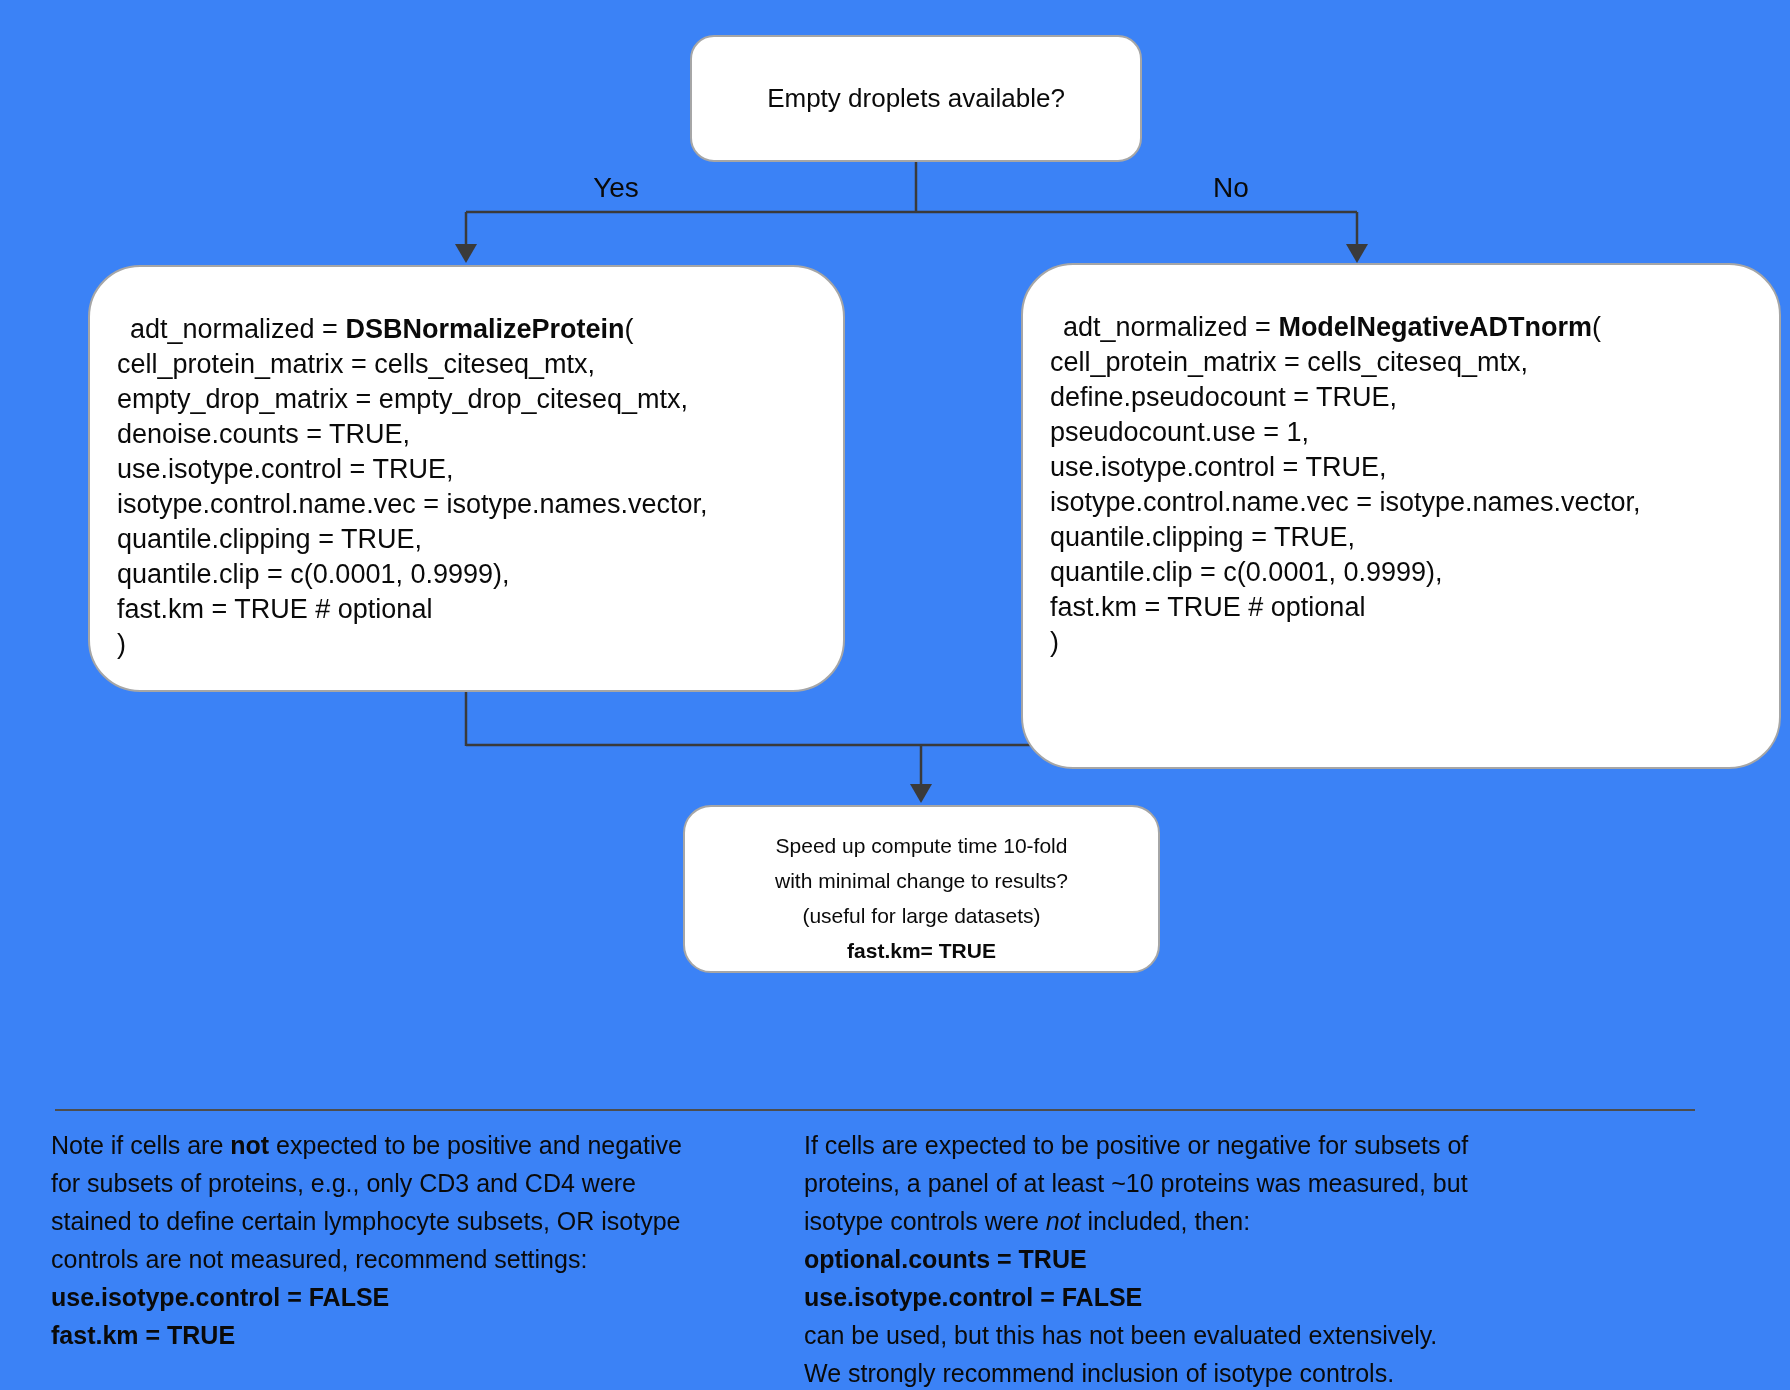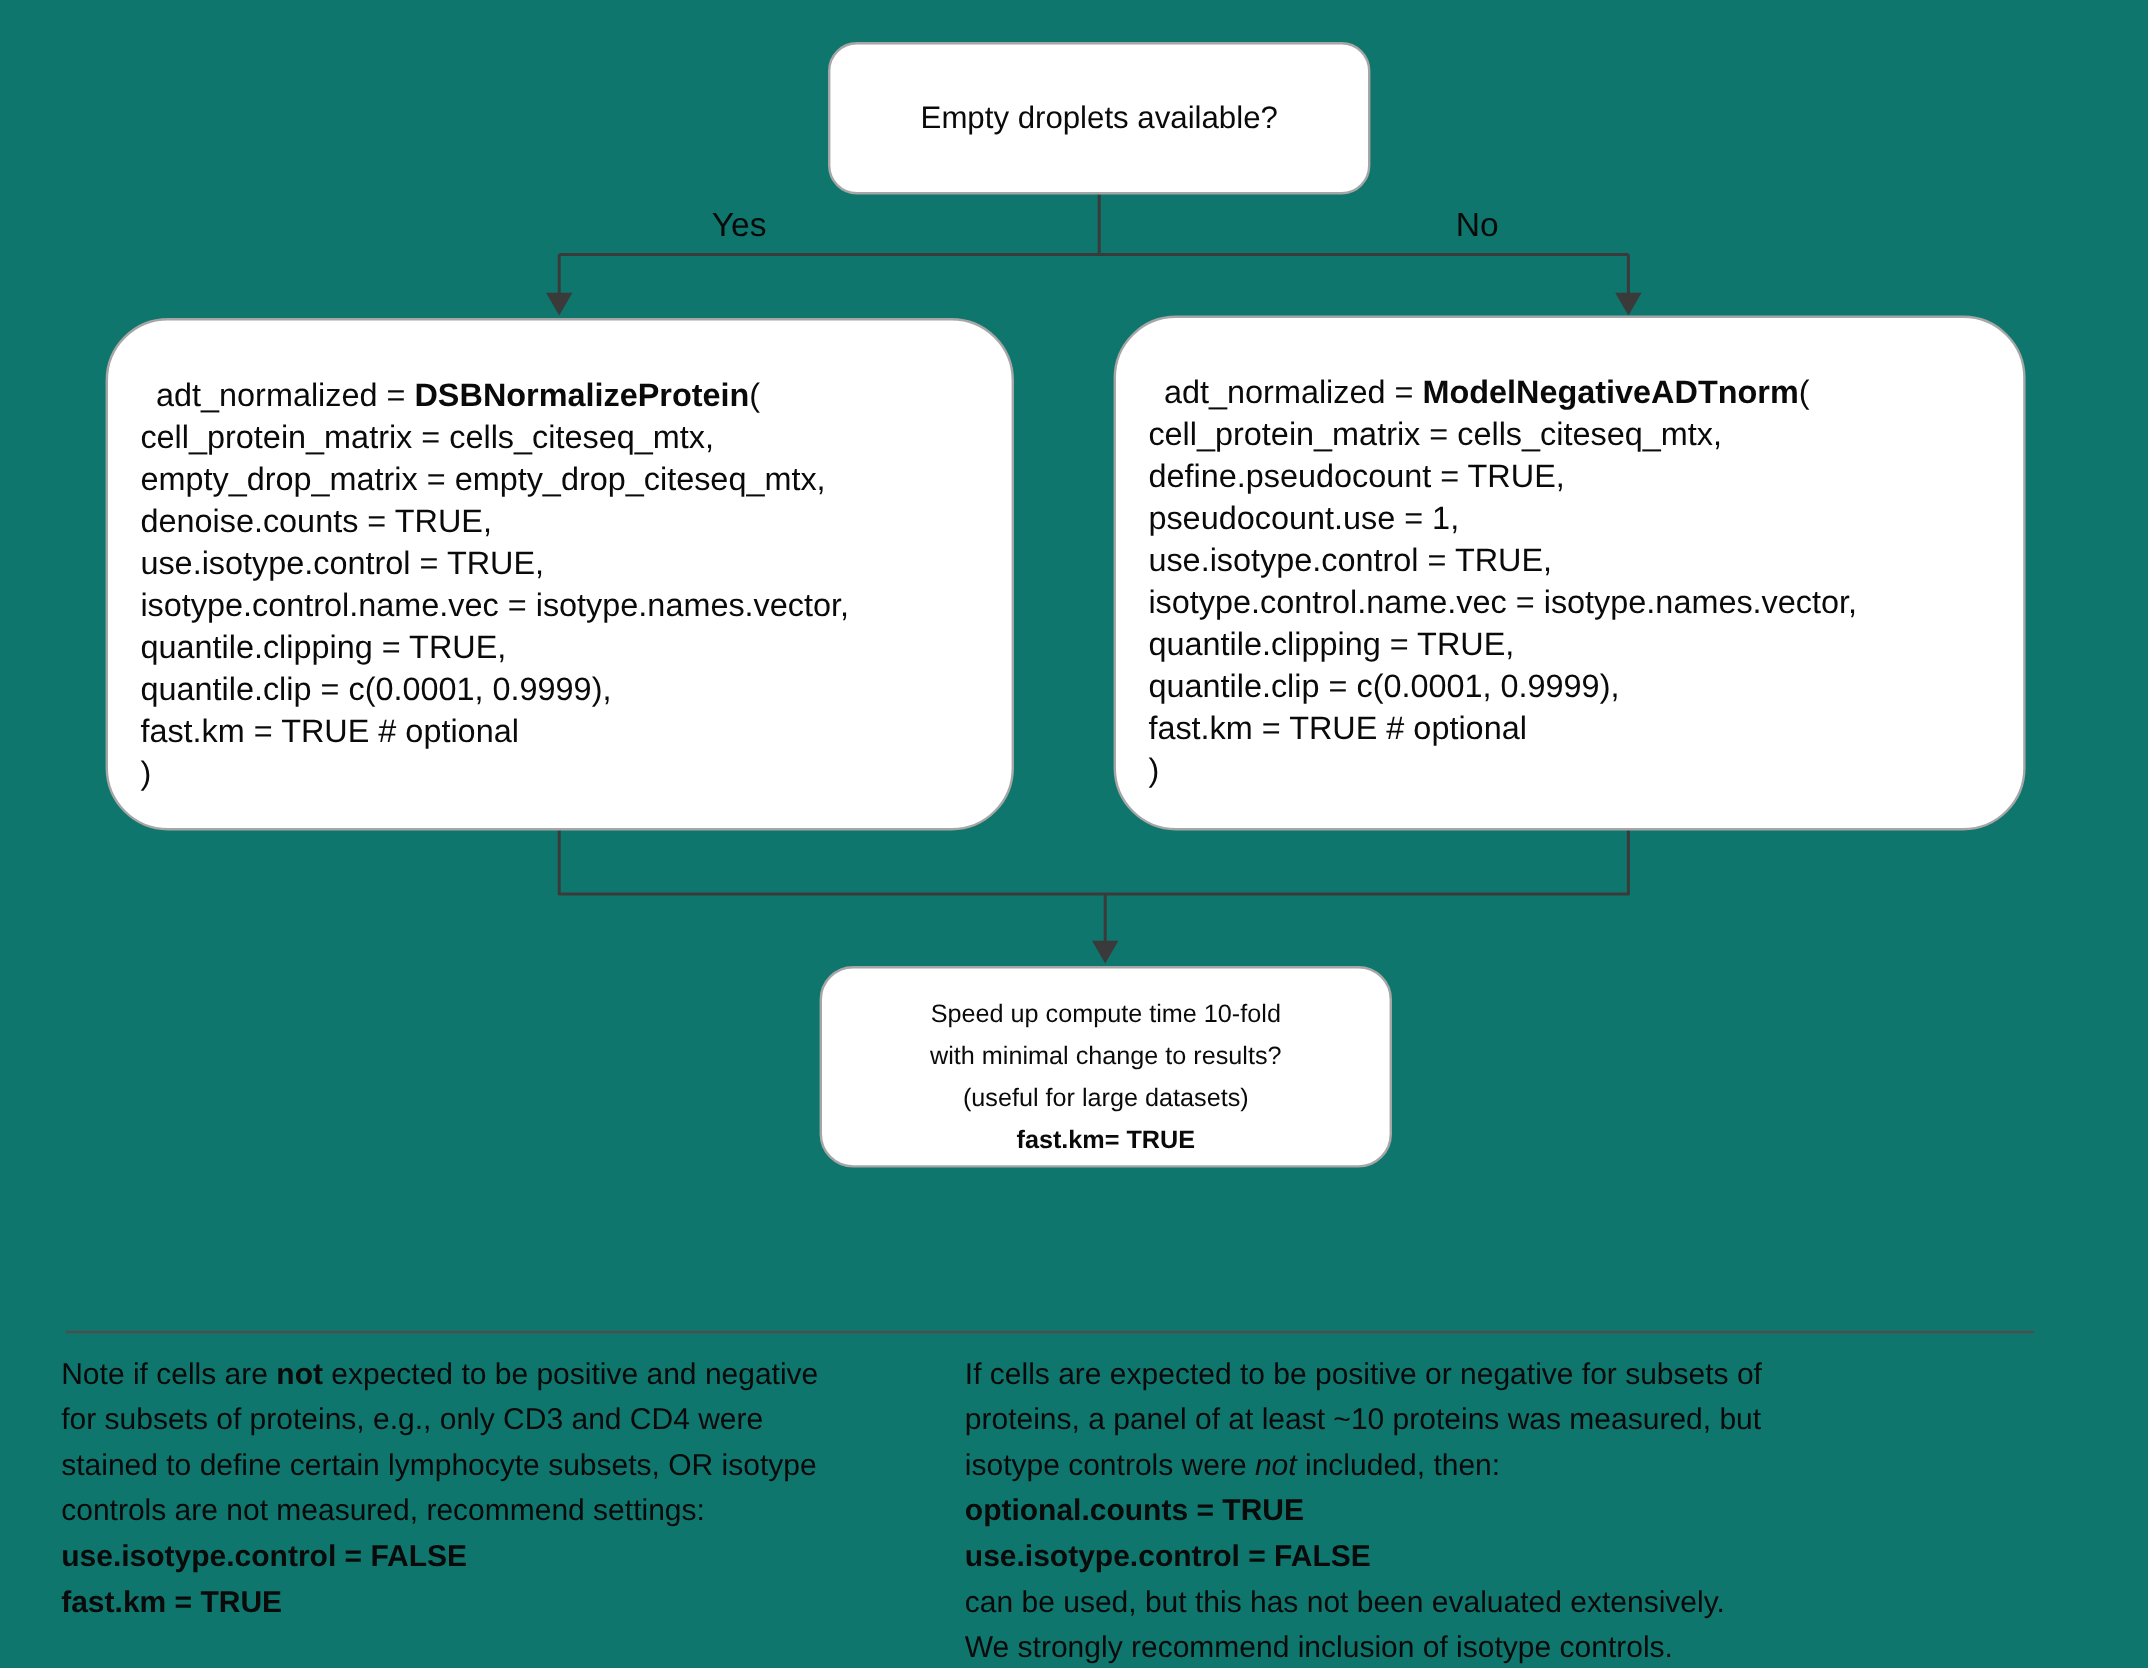--- a/index.html
+++ b/index.html
@@ -5,21 +5,21 @@
   :root{
     --box-border:#a6a6a6;
     --connector:#3a3a3a;
     --divider:#4d4d4d;
     --text:#0a0a0a;
   }
   html,body{margin:0;padding:0;background:#ffffff;}
   #canvas{
     position:relative;
     width:1790px;height:1390px;
-    background:#0f766e;
+    background:#3b82f6;
     font-family:"Liberation Sans", sans-serif;
     color:var(--text);
     overflow:hidden;
   }
   .box{
     position:absolute;
     border:2.5px solid var(--box-border);
     background:#ffffff;
     box-sizing:border-box;
   }
@@ -29,21 +29,21 @@
     display:flex;align-items:center;justify-content:center;
     font-size:26px;
   }
   .code-box{
     border-radius:52px;
     font-size:27px;line-height:35px;
     padding:45px 20px 12px 27px;
     white-space:nowrap;
   }
   #left-code-box{left:88px;top:265px;width:757px;height:427px;}
-  #right-code-box{left:928px;top:263px;width:760px;height:429px;}
+  #right-code-box{left:1021px;top:263px;width:760px;height:506px;}
   #speed-box{
     left:683px;top:805px;width:477px;height:168px;
     border-radius:28px;
     font-size:21px;line-height:35px;
     padding-top:21px;
     text-align:center;
   }
   .branch-label{
     position:absolute;top:172px;width:120px;
     font-size:28px;text-align:center;

